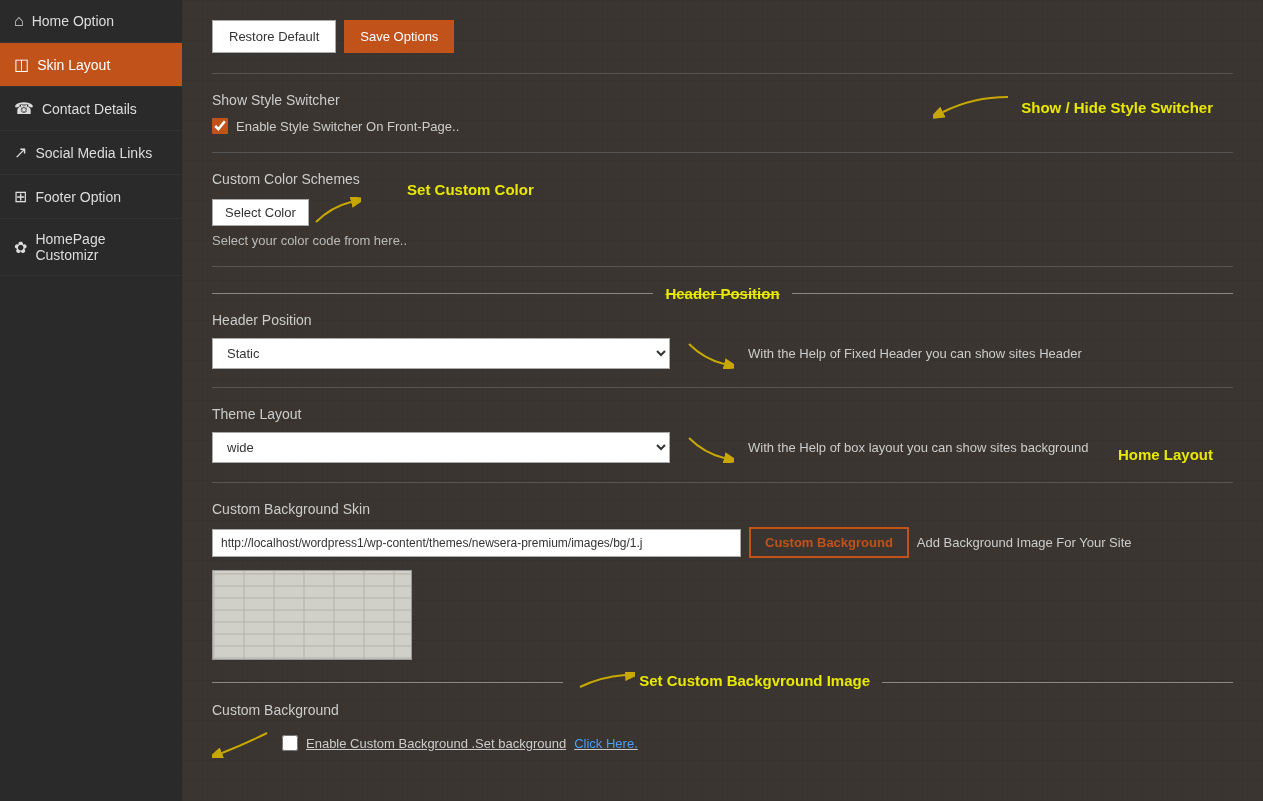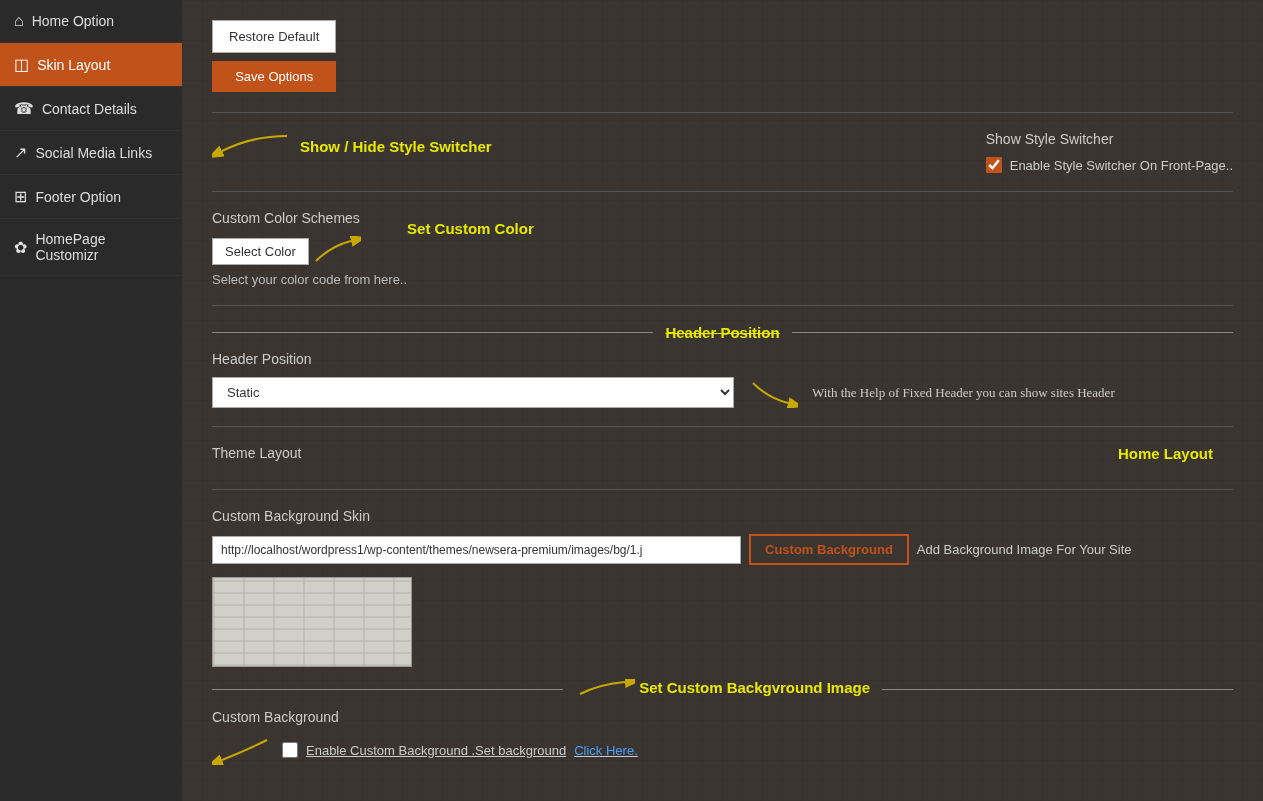--- a/index.html
+++ b/index.html
@@ -57,21 +57,20 @@
       margin-bottom: 20px;
     }
     .page-title {
       font-size: 28px;
       font-weight: bold;
       color: #fff;
     }
     .header-buttons {
       display: flex;
       gap: 8px;
-      flex-direction: column;
     }
     .btn-restore {
       background: #fff;
       color: #333;
       border: 1px solid #aaa;
       padding: 8px 16px;
       cursor: pointer;
       font-size: 13px;
     }
     .btn-save {
@@ -148,28 +147,27 @@
       display: flex;
       align-items: center;
       gap: 14px;
     }
     .styled-select {
       background: #fff;
       color: #333;
       border: 1px solid #aaa;
       padding: 6px 10px;
       font-size: 13px;
-      width: 522px;
+      width: 458px;
       appearance: auto;
       cursor: pointer;
     }
     .dropdown-hint {
       font-size: 13px;
       color: #ccc;
-      font-family: Liberation Serif, serif;
     }
 
     
     .bg-image-row {
       display: flex;
       align-items: center;
       gap: 8px;
       margin-bottom: 12px;
     }
     .bg-image-input {
@@ -275,41 +273,41 @@
     <div class="header-buttons">
       <button class="btn-restore">Restore Default</button>
       <button class="btn-save">Save Options</button>
     </div>
   </div>
 
   <hr class="section-divider">
 
   <div class="section">
     <div style="display:flex; align-items:flex-start; justify-content:space-between;">
+      <div>
+        <div class="section-label">Show Style Switcher</div>
+        <div class="checkbox-row">
+          <input type="checkbox" checked="" style="">
+          <label>Enable Style Switcher On Front-Page..</label>
+        </div>
+      </div>
       <div style="text-align:right; padding-right:20px;">
 
         <div style="display:flex; align-items:center; gap:8px; justify-content:flex-end; margin-bottom:4px;">
           <svg width="80" height="30">
             <defs>
               <marker id="arrowhead1" markerWidth="8" markerHeight="6" refX="0" refY="3" orient="auto">
                 <polygon points="0 0, 8 3, 0 6" fill="#c8a800"></polygon>
               </marker>
             </defs>
             <path d="M 75 5 Q 40 5 10 20" stroke="#c8a800" stroke-width="2" fill="none" marker-end="url(#arrowhead1)"></path>
           </svg>
           <span class="annotation">Show / Hide Style Switcher</span>
         </div>
       </div>
-      <div>
-        <div class="section-label">Show Style Switcher</div>
-        <div class="checkbox-row">
-          <input type="checkbox" checked="" style="">
-          <label>Enable Style Switcher On Front-Page..</label>
-        </div>
-      </div>
     </div>
   </div>
 
   <hr class="section-divider">
 
   <div class="section">
     <div style="display:flex; align-items:flex-start; ">
       <div>
         <div class="section-label">Custom Color Schemes</div>
         <div class="color-picker-row">
@@ -362,22 +360,38 @@
       <span class="dropdown-hint">With the Help of Fixed Header you can show sites Header</span>
     </div>
   </div>
 
   <hr class="section-divider">
 
   <div class="section">
     <div style="display:flex; align-items:flex-start; justify-content:space-between;">
       <div style="flex:1;">
         <div class="section-label">Theme Layout</div>
-      </div>
-      <div style="padding-right:20px; padding-top:0px;">
+        <div class="dropdown-row">
+          <select class="styled-select">
+            <option>wide</option>
+            <option>box</option>
+          </select>
+
+          <svg width="50" height="30">
+            <defs>
+              <marker id="arrowhead4" markerWidth="8" markerHeight="6" refX="0" refY="3" orient="auto">
+                <polygon points="0 0, 8 3, 0 6" fill="#c8a800"></polygon>
+              </marker>
+            </defs>
+            <path d="M 5 5 Q 20 20 40 25" stroke="#c8a800" stroke-width="2" fill="none" marker-end="url(#arrowhead4)"></path>
+          </svg>
+          <span class="dropdown-hint">With the Help of box layout you can show sites background</span>
+        </div>
+      </div>
+      <div style="padding-right:20px; padding-top:0px;margin-top:40px;">
         <span class="annotation">Home Layout</span>
       </div>
     </div>
   </div>
 
   <hr class="section-divider">
 
   <div class="section">
     <div class="section-label">Custom Background Skin</div>
     <div class="bg-image-row">

